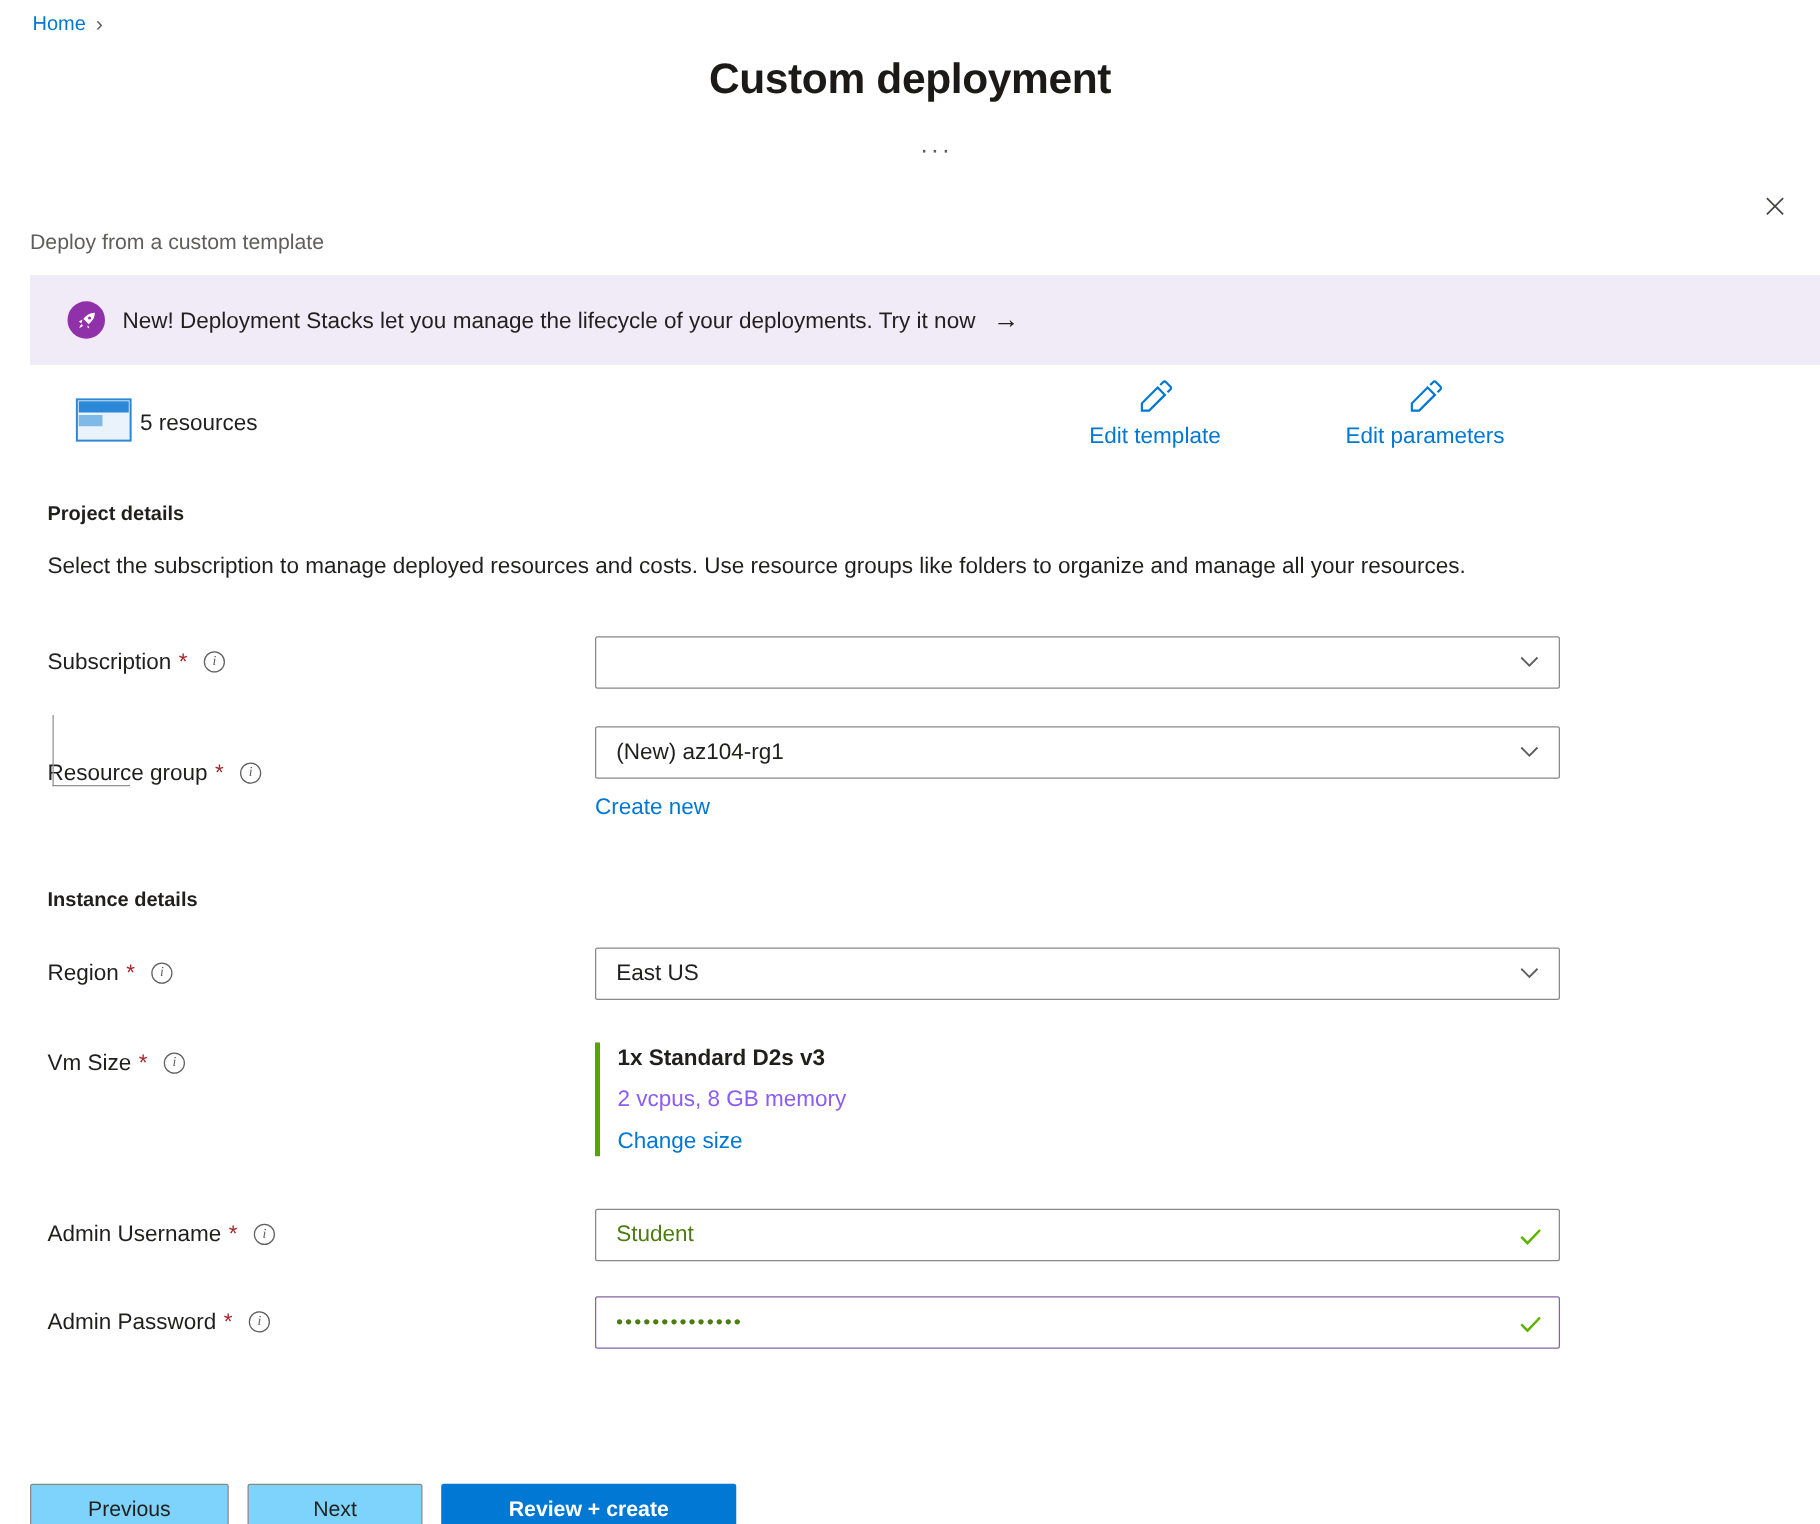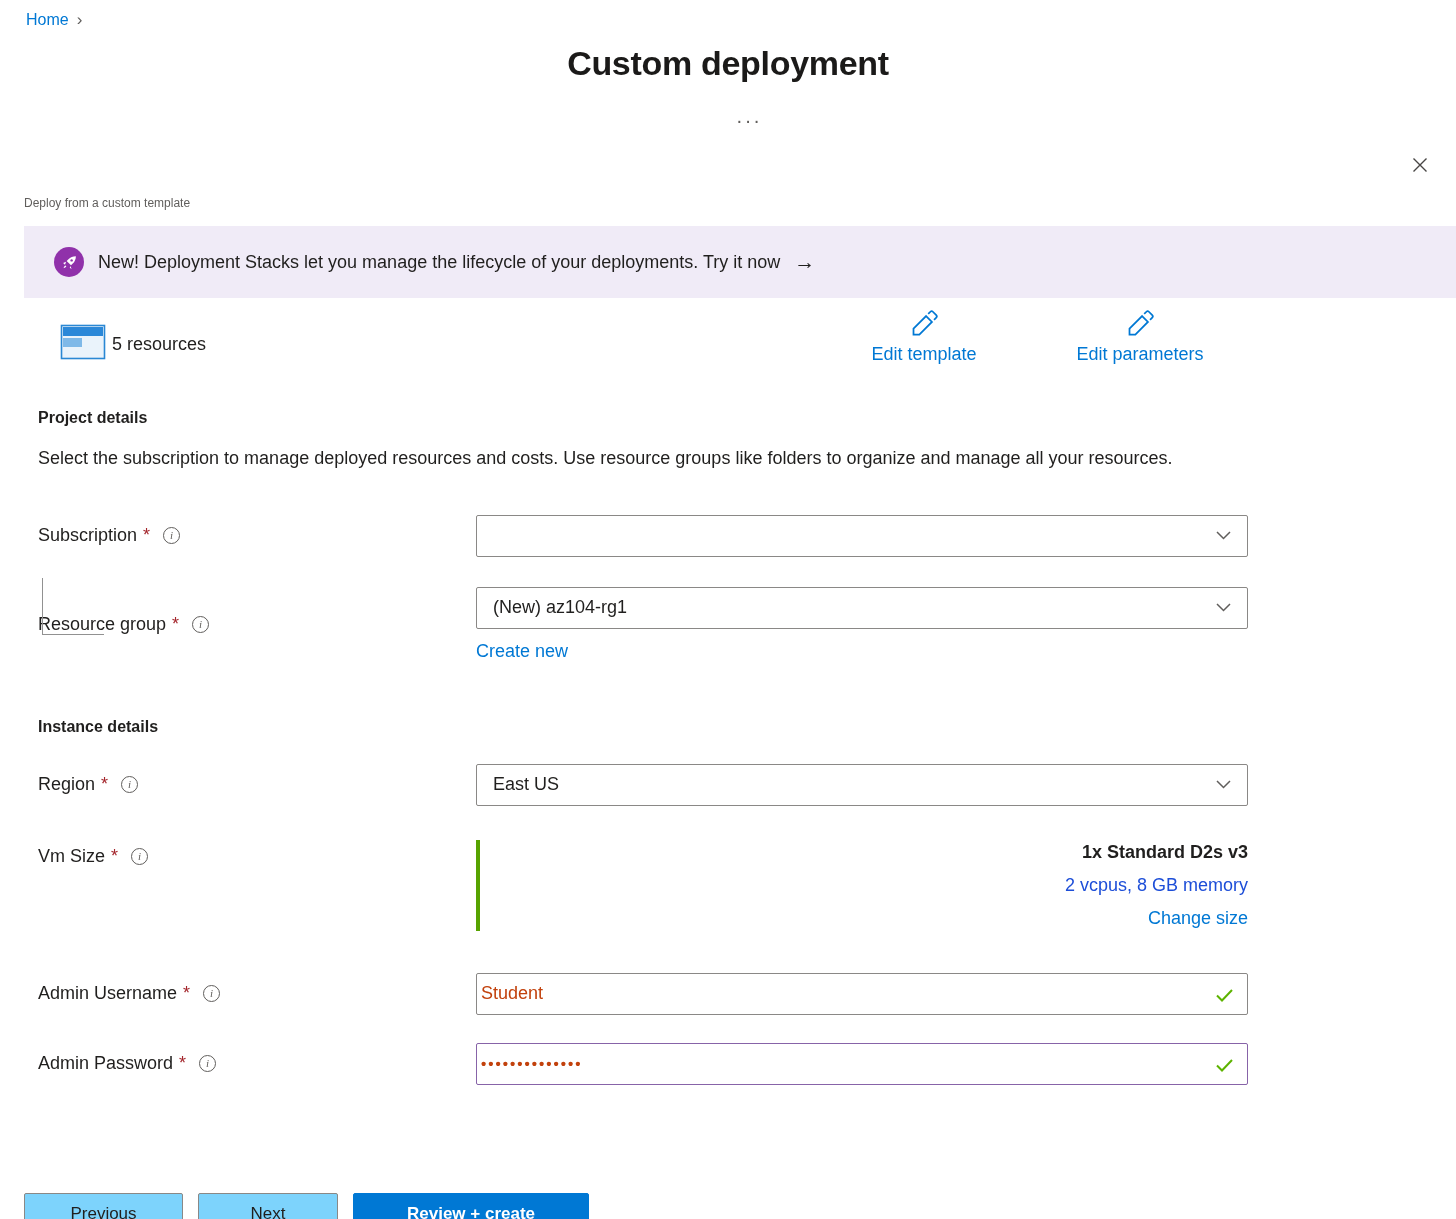--- a/index.html
+++ b/index.html
@@ -16,21 +16,21 @@
   .breadcrumb { padding:10px 0 0 26px; font-size:16px; display:flex; align-items:center; gap:8px; }
   .crumb { color:#0078d4; text-decoration:none; cursor:pointer; }
   .crumb-sep { color:#605e5c; font-size:17px; }
 
   
   .header { padding:4px 24px 0 24px; }
   .title-row { display:flex; align-items:center;flex-direction:column; }
   h1 { font-size:34px; margin:10px 0 0; font-weight:700; letter-spacing:-0.3px; color:#1b1a19; }
   .dots { margin-left:42px; margin-top:26px; color:#605e5c; background:none; border:none; font-size:20px; letter-spacing:2px; cursor:pointer; line-height:1; }
   .close-btn { margin-left:auto; margin-top:22px; background:none; border:none; cursor:pointer; padding:4px; }
-  .subtitle { color:#605e5c; font-size:12px; margin-top:16px; }
+  .subtitle { color:#605e5c; font-size:17px; margin-top:4px; }
 
   
   .banner { margin:16px 0 0 24px; width:1432px; height:72px; background:#f0ebf7; display:flex; align-items:center; padding-left:30px; cursor:pointer; }
   .rocket-circle { width:30px; height:30px; border-radius:50%; background:#9031aa; display:flex; align-items:center; justify-content:center; flex:0 0 auto; }
   .banner-text { margin-left:14px; font-size:18px; color:#201f1e; }
   .banner-arrow { margin-left:14px; font-size:21px; color:#201f1e; }
 
   
   .template-bar { display:flex; align-items:flex-start; margin:10px 0 0 60px; }
   .resource-summary { display:flex; align-items:center; gap:6px; margin-top:16px; }
@@ -66,28 +66,28 @@
     border-left:1px solid #919191; border-bottom:1px solid #919191; }
 
   .input-cell { width:772px; flex:0 0 auto; }
   .select-box { height:42px; border:1px solid #8a8886; border-radius:2px; background:#fff;
     display:flex; align-items:center; justify-content:space-between; padding:0 16px; cursor:pointer; }
   .select-value { font-size:18px; color:#201f1e; }
   .chev { display:flex; align-items:center; }
 
   .inline-link { color:#0078d4; text-decoration:none; cursor:pointer; font-size:18px; display:inline-block; margin-top:12px; }
 
-  .vm-block { border-left:4px solid #57a300; padding:2px 0 2px 14px;text-align:right; }
+  .vm-block { border-left:4px solid #57a300; padding:2px 0 2px 14px; }
   .vm-name { font-weight:700; font-size:18px; color:#201f1e; }
-  .vm-specs { font-size:18px; margin-top:12px; color:#1d4ed8; }
+  .vm-specs { font-size:18px; margin-top:12px; color:#8b5cf6; }
   .vm-change { color:#0078d4; text-decoration:none; cursor:pointer; font-size:18px; display:inline-block; margin-top:12px; }
 
   .input-wrap { position:relative; }
-  .text-input { width:100%; height:42px; border:1px solid #8a8886; border-radius:2px; padding:0 46px 0 4px;
-    font-size:18px; font-family:"Liberation Sans", sans-serif; color:#c2410c; outline:none; }
+  .text-input { width:100%; height:42px; border:1px solid #8a8886; border-radius:2px; padding:0 46px 0 16px;
+    font-size:18px; font-family:"Liberation Sans", sans-serif; color:#4d7c0f; outline:none; }
   .check-icon { position:absolute; right:15px; top:14px; }
   .password-input { border-color:#8763a8; font-size:15px; letter-spacing:2px; font-weight:700; }
 
   
   .footer { display:flex; align-items:center; gap:15px; margin:108px 0 12px 24px; }
   .btn { height:43px; font-size:17px; font-family:"Liberation Sans", sans-serif; cursor:pointer; border-radius:2px; }
   .btn-secondary { background:#7dd3fc; border:1px solid #8a8886; color:#201f1e; min-width:159px; }
   .btn-secondary.btn-next { min-width:140px; }
   .btn-primary { background:#0078d4; border:1px solid #0078d4; color:#fff; min-width:236px; font-weight:700; }
 </style>

